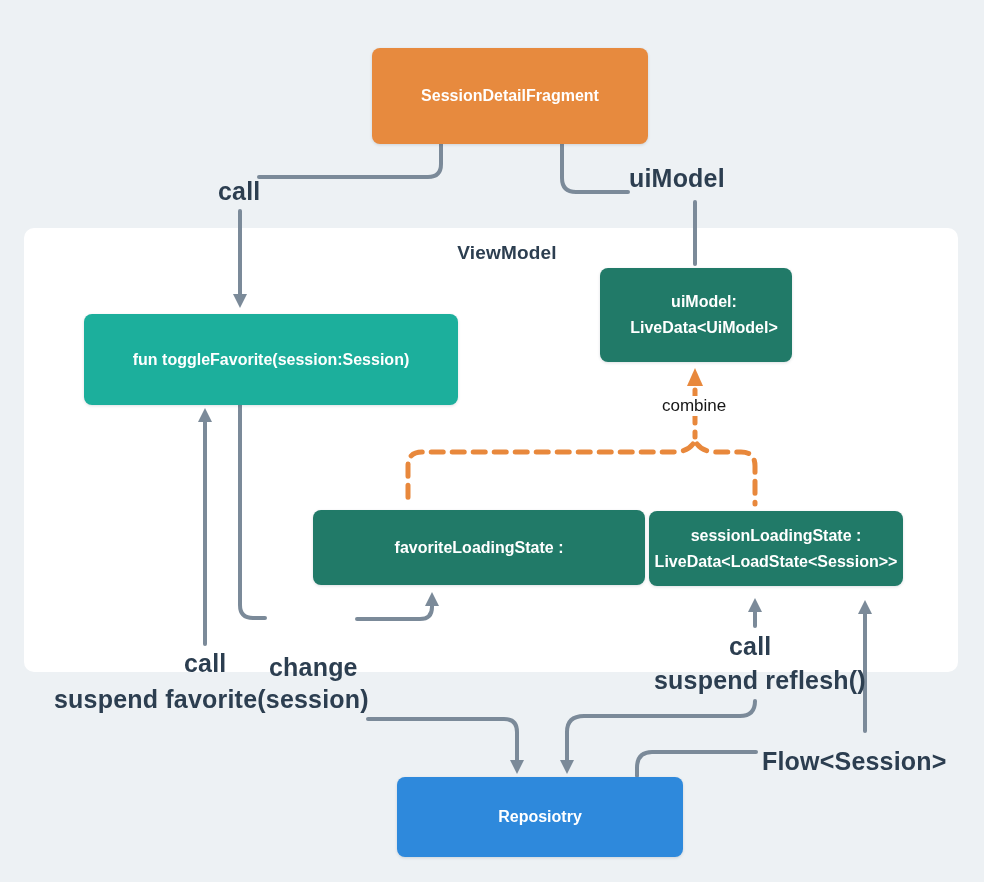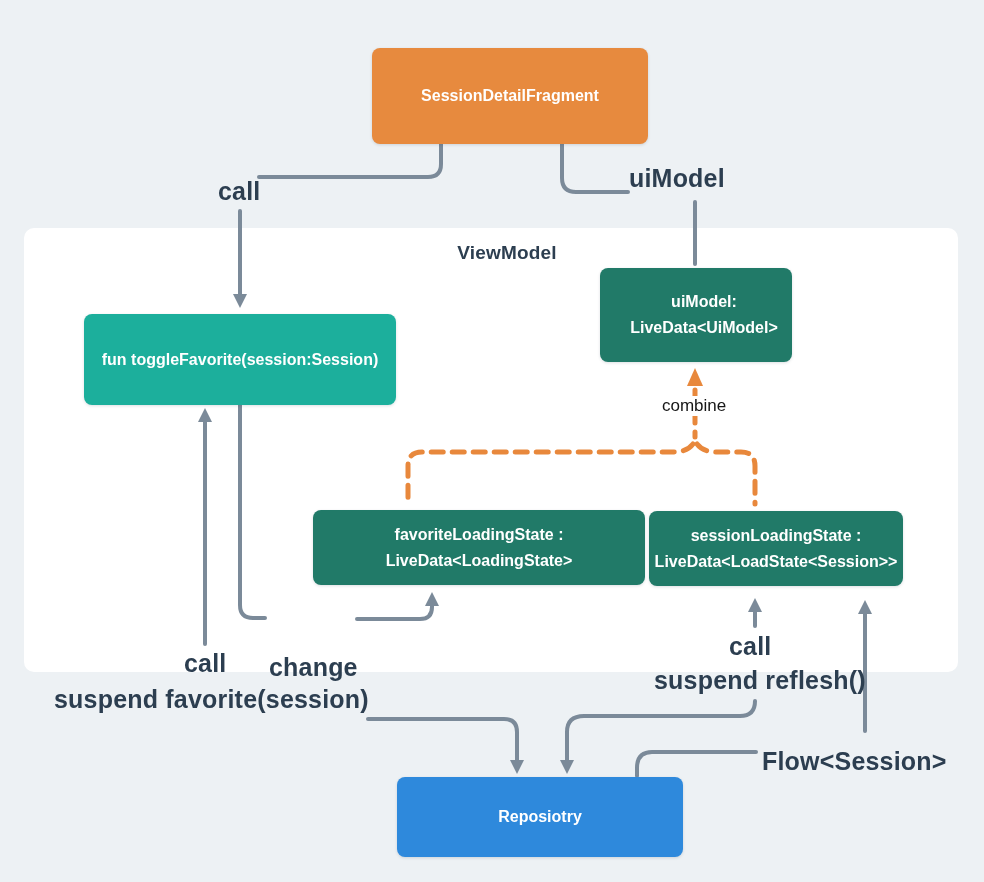--- a/index.html
+++ b/index.html
@@ -24,21 +24,21 @@
     position:absolute;left:24px;top:242px;width:934px;text-align:center;
     font-size:19px;font-weight:700;color:var(--text);letter-spacing:.2px;margin-left:16px;
   }
   .node{
     position:absolute;border-radius:8px;color:#fff;font-weight:700;
     display:flex;flex-direction:column;align-items:center;justify-content:center;
     text-align:center;font-size:16px;line-height:26px;
     box-shadow:0 1px 3px rgba(30,50,70,.15);
   }
   .node-fragment{left:372px;top:24px;width:276px;height:96px;background:var(--orange);margin-top:24px;}
-  .node-toggle{left:84px;top:314px;width:312px;height:91px;background:var(--teal);}
+  .node-toggle{left:84px;top:314px;width:374px;height:91px;background:var(--teal);}
   .node-uimodel{left:600px;top:268px;width:192px;height:94px;background:var(--green);padding-left:16px;}
   .node-favstate{left:313px;top:510px;width:332px;height:75px;background:var(--green);}
   .node-sesstate{left:649px;top:511px;width:254px;height:75px;background:var(--green);}
   .node-repo{left:397px;top:777px;width:286px;height:80px;background:var(--blue);}
   .lbl{
     position:absolute;color:var(--text);font-size:25px;font-weight:700;
     white-space:nowrap;letter-spacing:.2px;
   }
   .lbl-call-top{left:218px;top:177px;}
   .lbl-observe{left:629px;top:164px;}
@@ -113,21 +113,20 @@
     <span>fun toggleFavorite(session:Session)</span>
   </div>
 
   <div class="node node-uimodel">
     <span>uiModel:</span>
     <span>LiveData&lt;UiModel&gt;</span>
   </div>
 
   <div class="node node-favstate">
     <span>favoriteLoadingState :</span>
-    <span>LiveData&lt;LoadingState&gt;</span>
   </div>
 
   <div class="node node-sesstate">
     <span>sessionLoadingState :</span>
     <span>LiveData&lt;LoadState&lt;Session&gt;&gt;</span>
   </div>
 
   <div class="node node-repo">
     <span>Reposiotry</span>
   </div>

